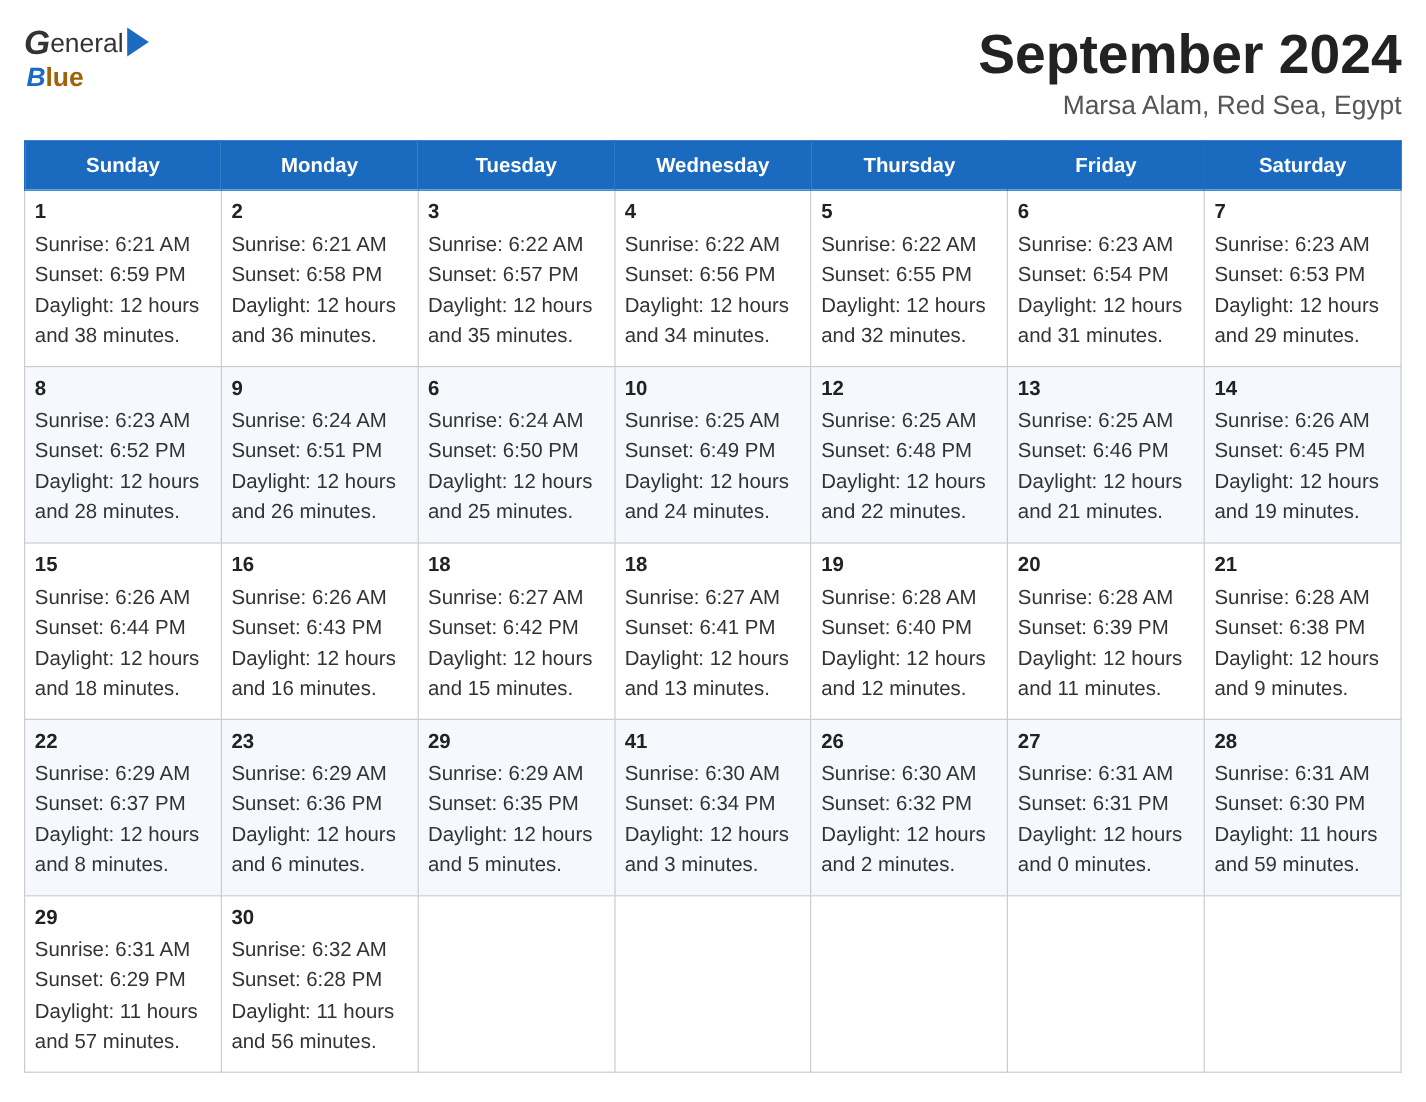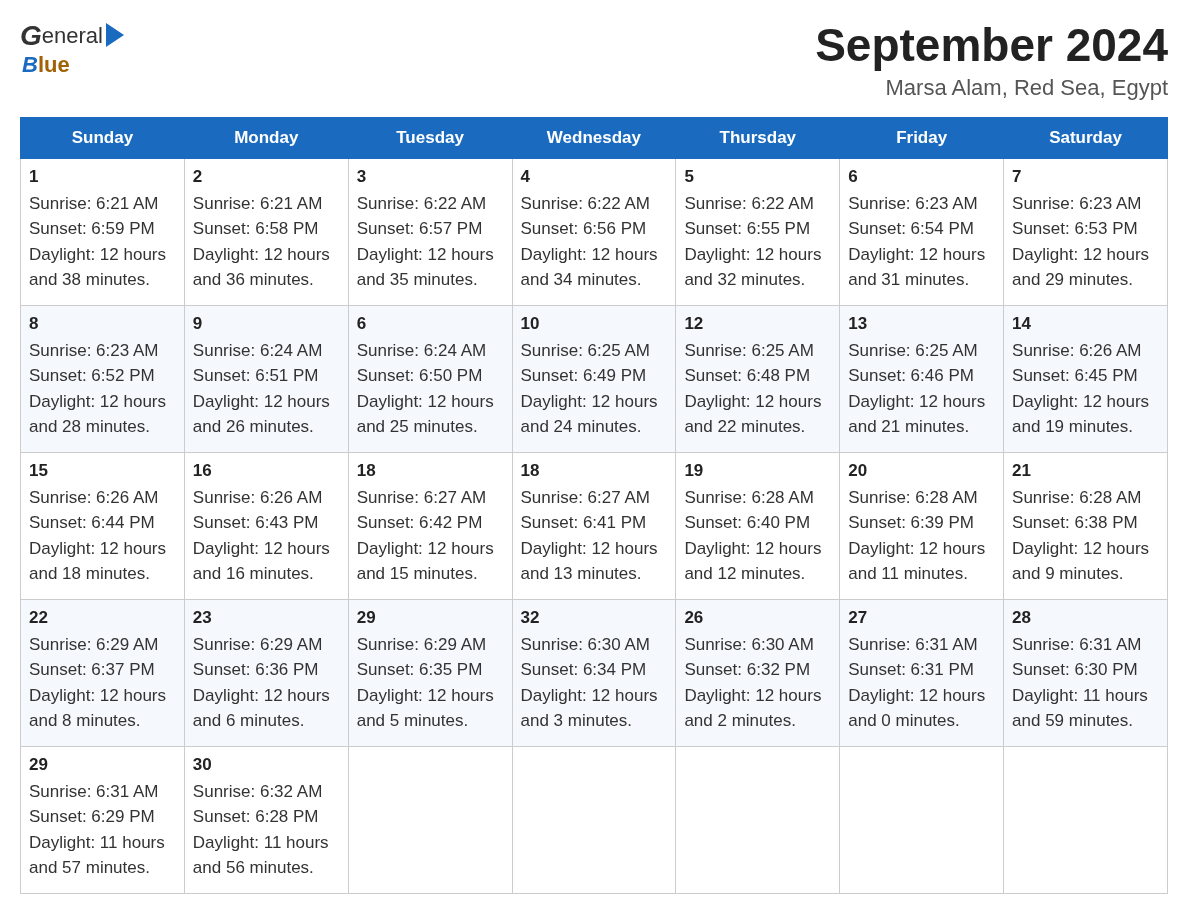--- a/index.html
+++ b/index.html
@@ -251,21 +251,21 @@
       </td>
         <td>
         <span class="day-number">23</span>
         <span class="day-info">Sunrise: 6:29 AM<br>Sunset: 6:36 PM<br>Daylight: 12 hours and 6 minutes.</span>
       </td>
         <td>
         <span class="day-number">29</span>
         <span class="day-info">Sunrise: 6:29 AM<br>Sunset: 6:35 PM<br>Daylight: 12 hours and 5 minutes.</span>
       </td>
         <td>
-        <span class="day-number">32</span>
+        <span class="day-number">41</span>
         <span class="day-info">Sunrise: 6:30 AM<br>Sunset: 6:34 PM<br>Daylight: 12 hours and 3 minutes.</span>
       </td>
         <td>
         <span class="day-number">26</span>
         <span class="day-info">Sunrise: 6:30 AM<br>Sunset: 6:32 PM<br>Daylight: 12 hours and 2 minutes.</span>
       </td>
         <td>
         <span class="day-number">27</span>
         <span class="day-info">Sunrise: 6:31 AM<br>Sunset: 6:31 PM<br>Daylight: 12 hours and 0 minutes.</span>
       </td>

